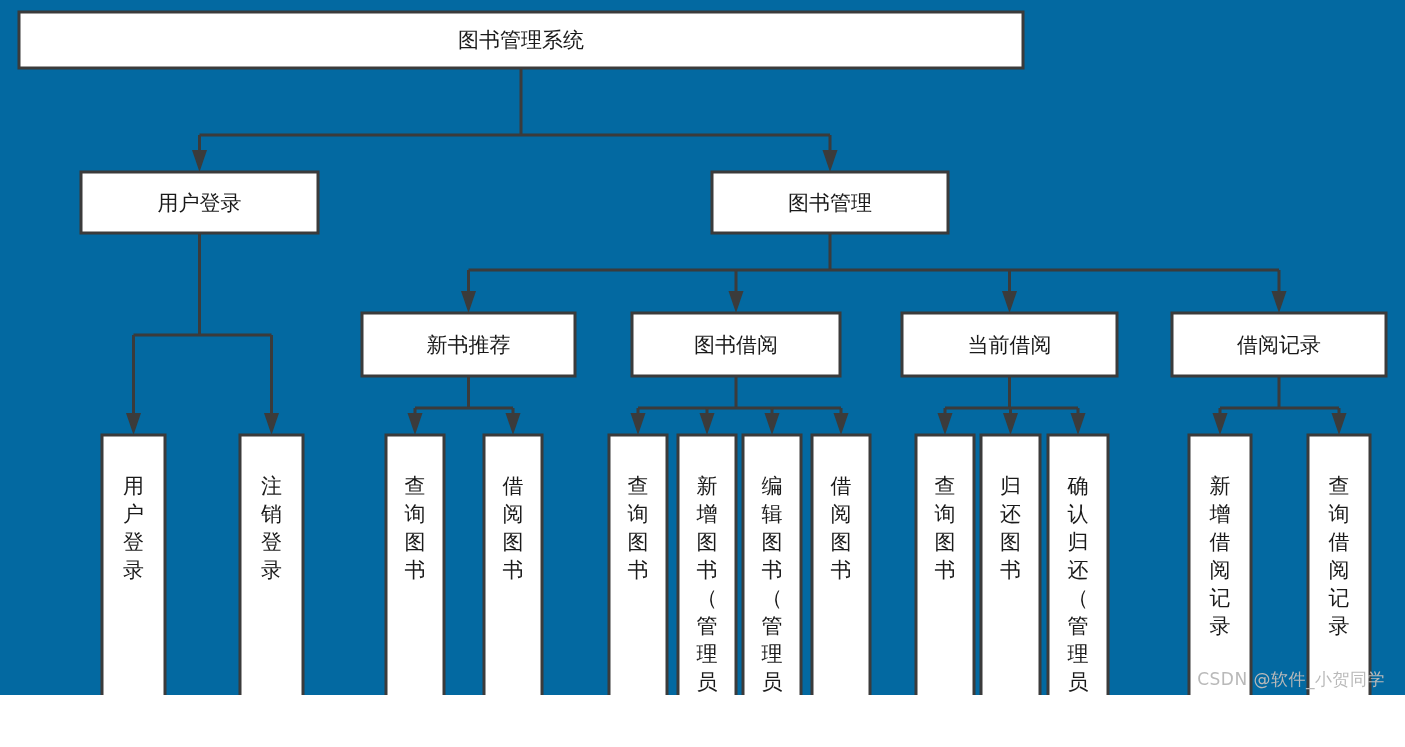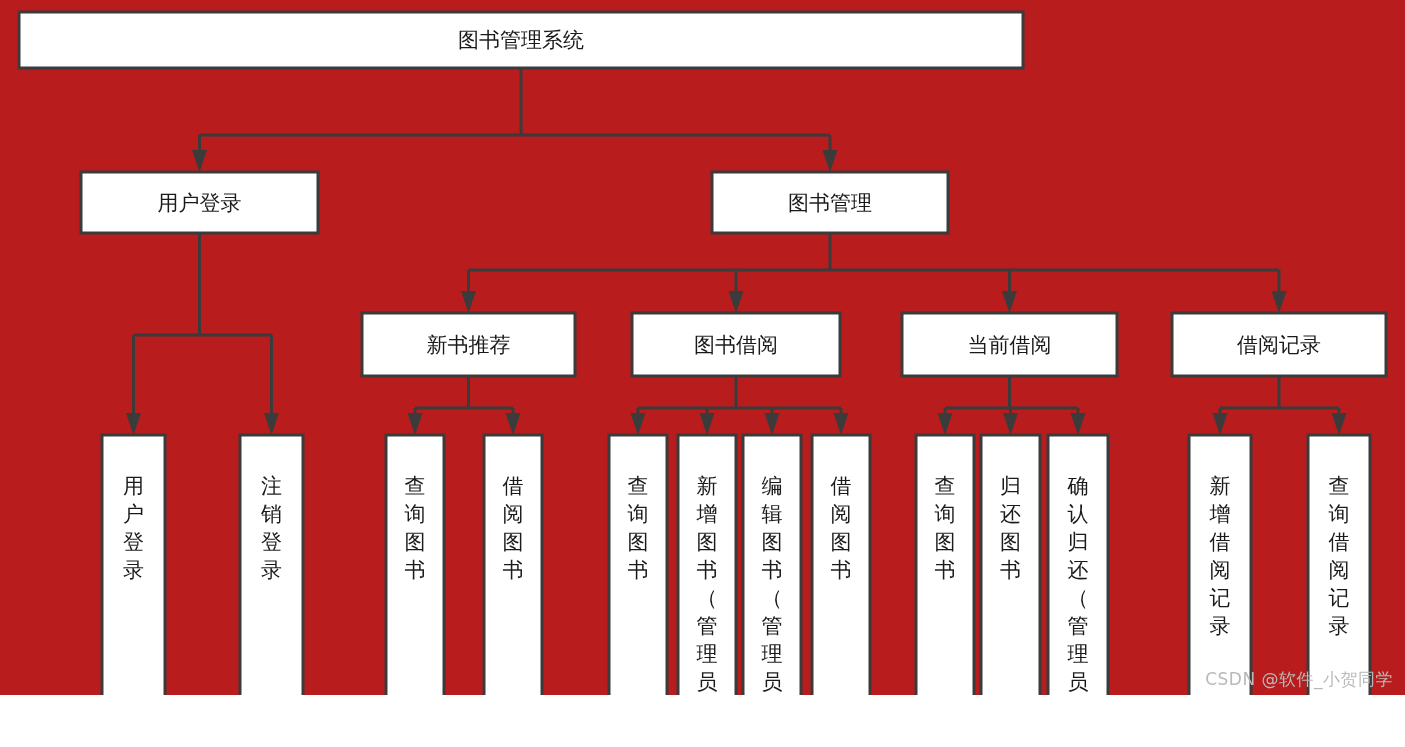--- a/index.html
+++ b/index.html
@@ -7,21 +7,21 @@
     padding: 0;
     background: #ffffff;
   }
   body {
     font-family: "DejaVu Sans", "Liberation Sans", sans-serif;
   }
   #stage {
     position: relative;
     width: 1405px;
     height: 695px;
-    background: #b91c1c;
+    background: #0369a1;
     overflow: hidden;
   }
   #diagram-svg {
     position: absolute;
     left: 0;
     top: 0;
     width: 1405px;
     height: 747px;
   }
   .node-rect {
@@ -46,21 +46,21 @@
     dominant-baseline: middle;
   }
   .node-label-vertical {
     fill: #1a1a1a;
     font-family: "DejaVu Sans", "Liberation Sans", sans-serif;
     font-size: 21px;
     text-anchor: middle;
   }
   .watermark {
     position: absolute;
-    right: 12px;
+    right: 20px;
     bottom: 4px;
     font-family: "DejaVu Sans", "Liberation Sans", sans-serif;
     font-size: 17px;
     color: #b9b9b9;
     letter-spacing: 0.5px;
     white-space: nowrap;
     pointer-events: none;
   }
 </style>
 </head>

